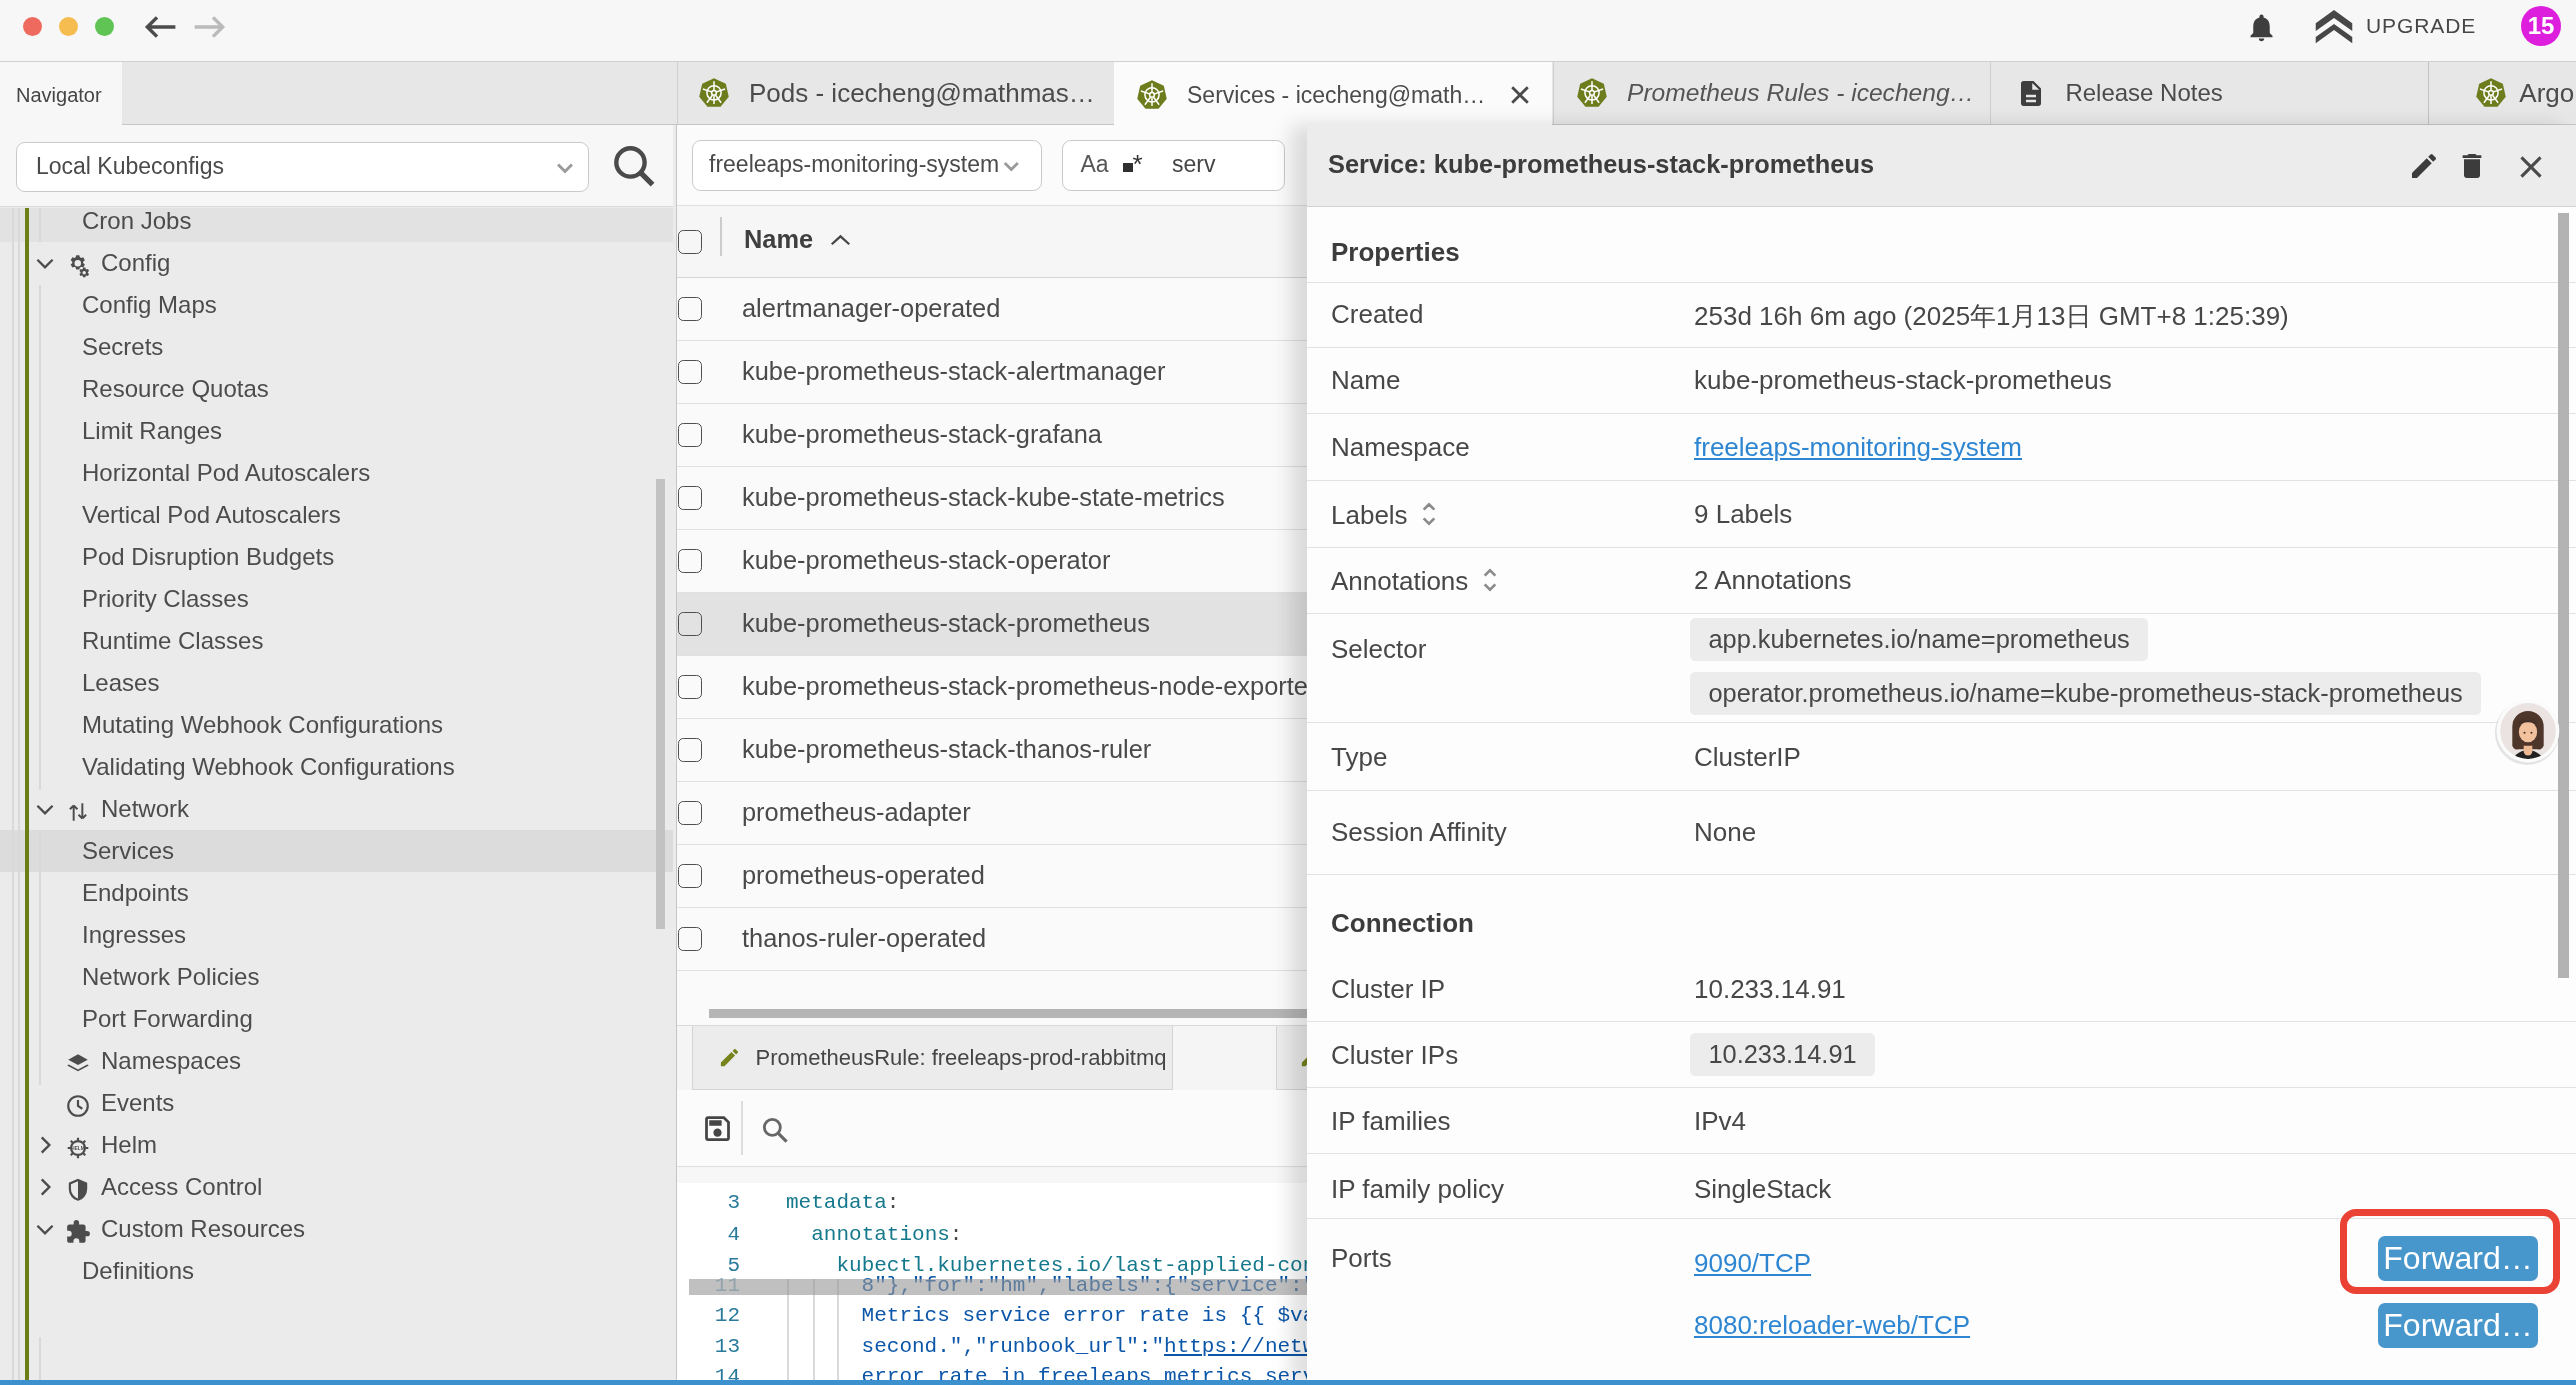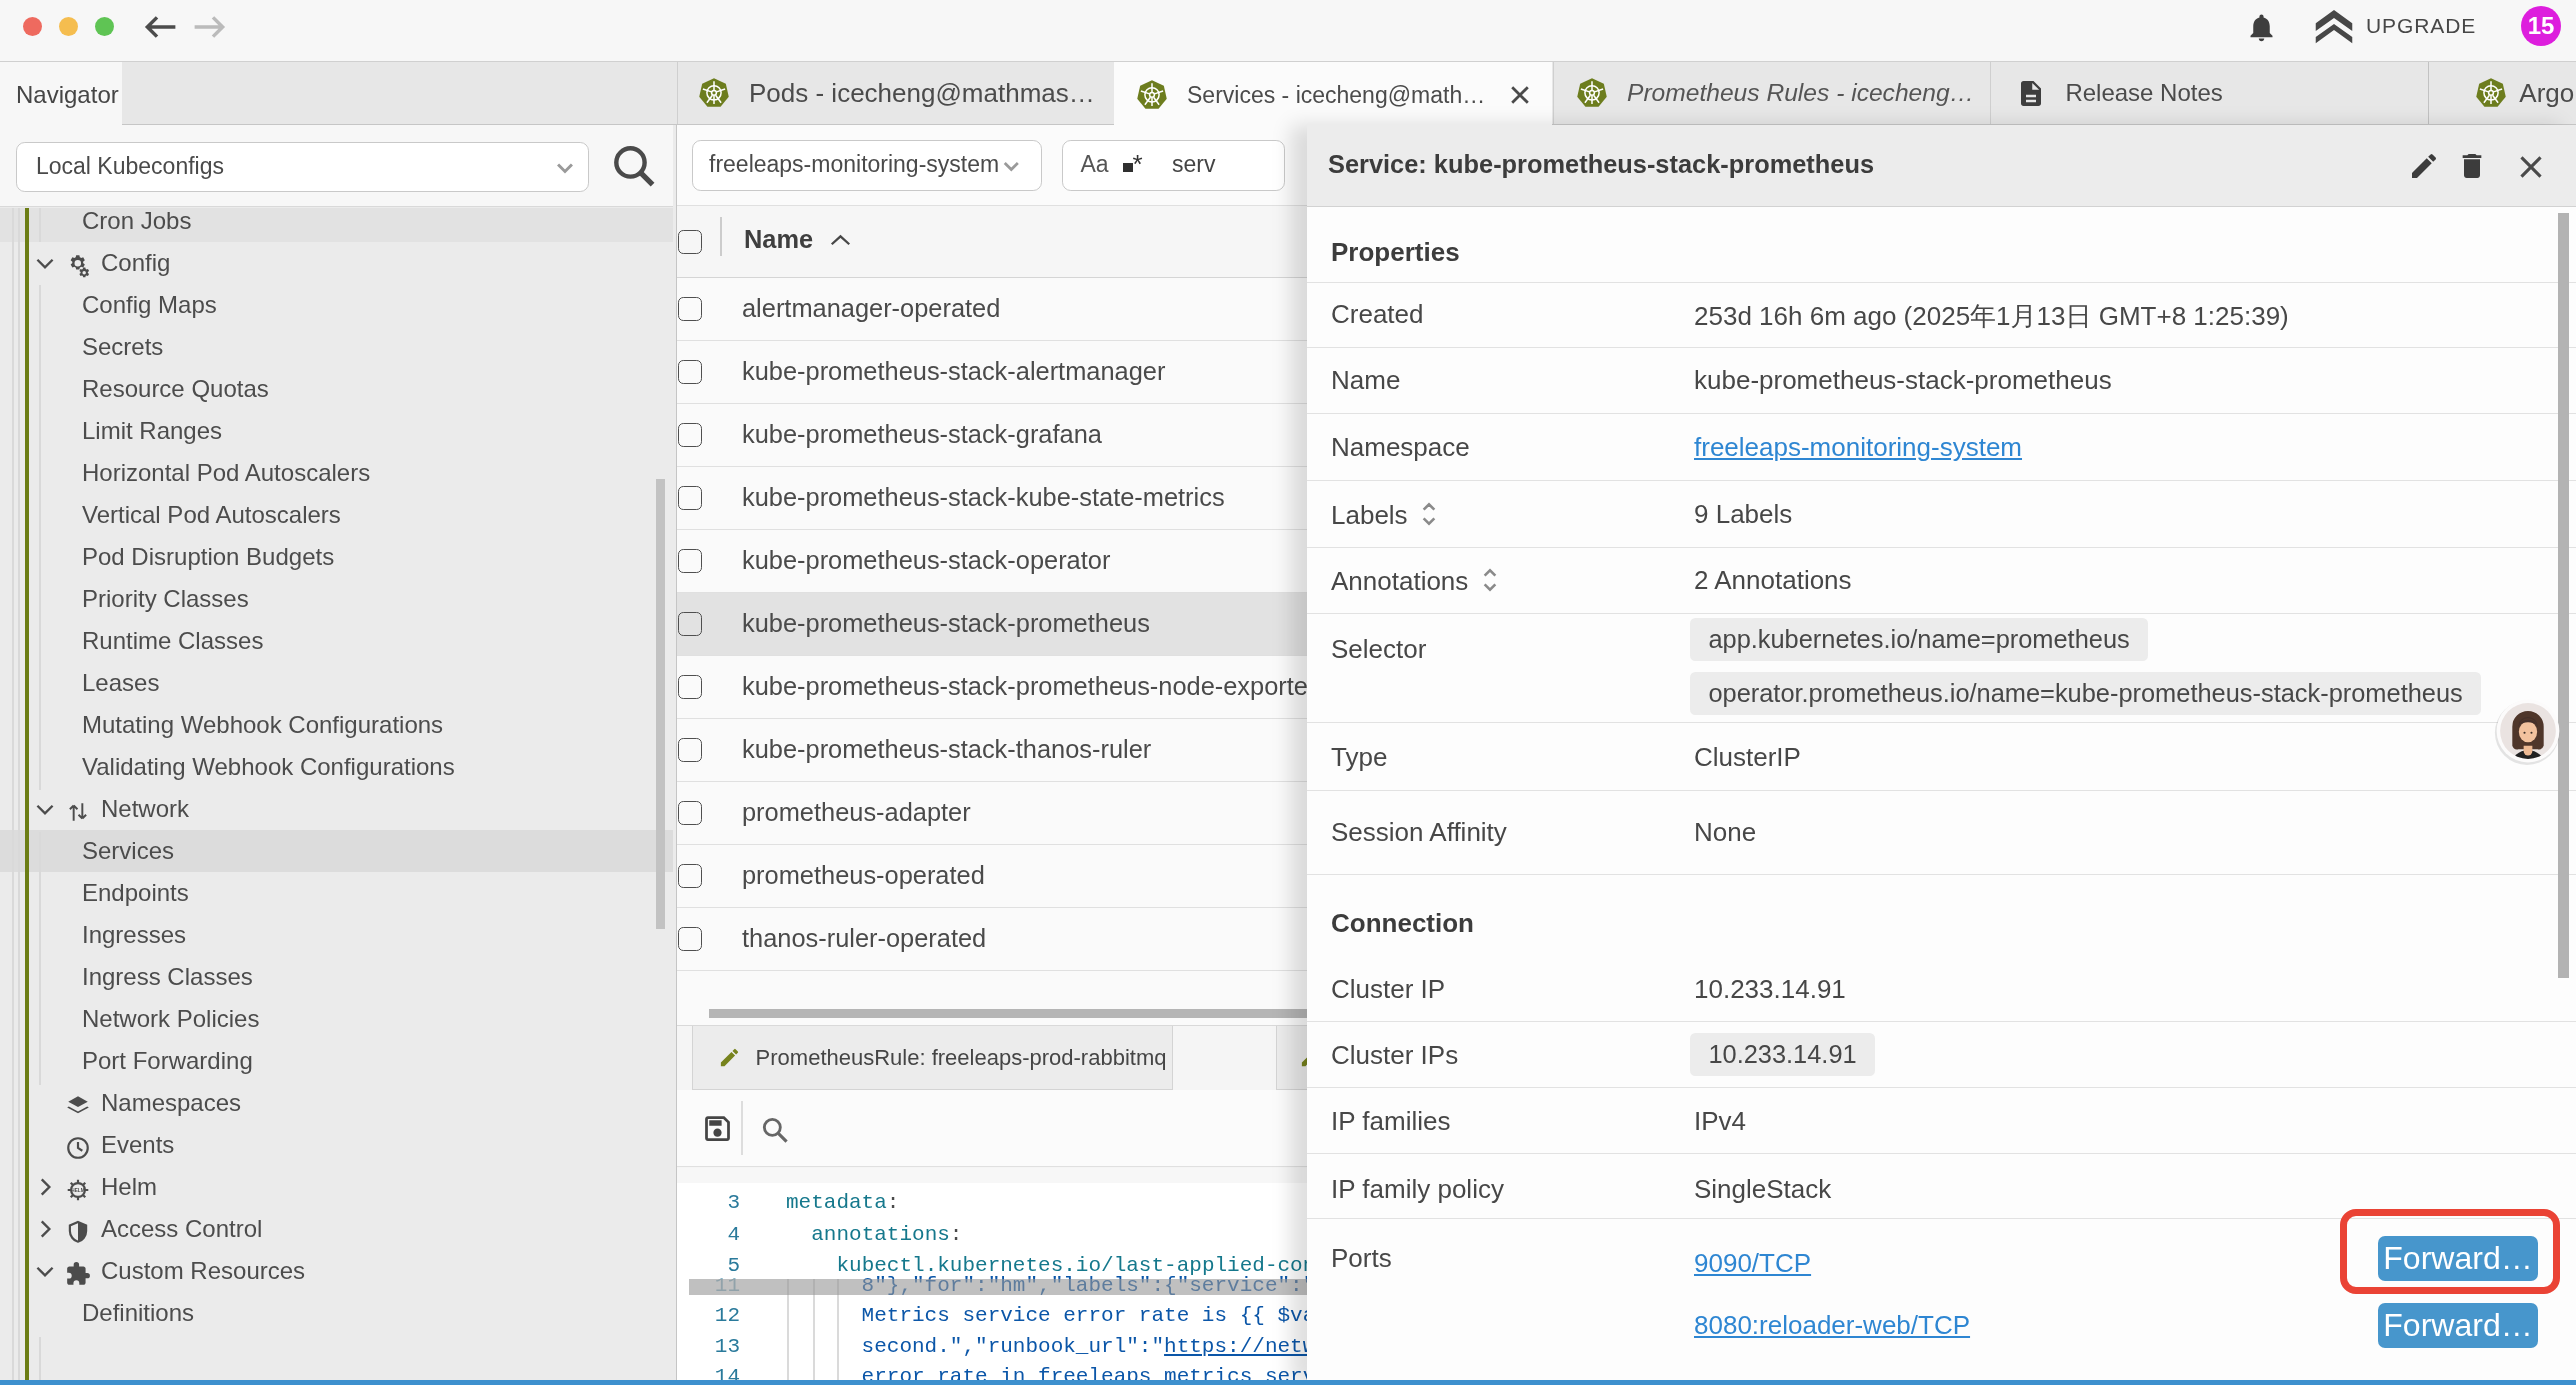--- a/index.html
+++ b/index.html
@@ -11,21 +11,21 @@
 #topbar { left:0; top:0; width:2576px; height:61px; background:#f7f7f7; }
 .tl { border-radius:50%; width:19px; height:19px; top:16.7px; }
 #tl-r { left:23px; background:#ee6a5f; }
 #tl-y { left:59px; background:#f5bd4f; }
 #tl-g { left:95px; background:#5fc454; }
 
 
 #tabbar { left:0; top:61px; width:2576px; height:64px; background:#e7e7e7; border-top:0.9px solid #d0d0d0; border-bottom:1.8px solid #c6c6c6; }
 .tab { position:absolute; top:0px; height:62px; display:flex; align-items:center; font-size:26px; color:#4b4b4b; white-space:nowrap; overflow:hidden; }
 .tab .k8s { flex:0 0 auto; flex-shrink:0; margin-right:19px; }
-#tab-nav { left:0; width:122px; background:#f7f7f7; height:66px; padding-left:16px; font-size:24px; color:#454545; }
+#tab-nav { left:0; width:122px; background:#f7f7f7; height:66px; padding-left:16px; font-size:20px; color:#454545; }
 #tab-pods { left:677px; width:438px; border-left:1.8px solid #cfcfcf; border-right:1.8px solid #cfcfcf; padding-left:20px; }
 #tab-svc { left:1114px; width:438px; background:#fbfbfb; height:66px; padding-left:22px; }
 #tab-prom { left:1553px; width:438px; border-left:1.8px solid #cfcfcf; border-right:1.8px solid #cfcfcf; padding-left:22px; font-style:italic; color:#555; font-size:24.6px; }
 #tab-rel { left:1991px; width:438px; border-right:1.8px solid #c2c2c2; padding-left:25.4px; font-size:24px; }
 #tab-argo { left:2430px; width:146px; padding-left:45px; }
 
 
 #sidebar { left:0; top:125px; width:677px; height:1260px; background:#ebebeb; border-right:1.8px solid #c5c5c5; }
 #side-toolbar { left:0; top:0px; width:673px; height:82px; background:#f7f7f7; border-bottom:0.9px solid #d9d9d9; }
 #kubesel { left:16px; top:16.7px; width:573px; height:50px; background:#fff; border:1.8px solid #c9c9c9; border-radius:8.8px; font-size:23px; color:#4a4a4a; line-height:46px; padding-left:19px; }
@@ -197,21 +197,20 @@
         <div class="trow child">Validating Webhook Configurations</div>
         <div class="trow group"><svg class="chev" width="26" height="26" viewBox="0 0 24 24">
             <path d="M5 9l7 7 7-7" stroke="#4c4c4c" stroke-width="2.2" fill="none"></path>
           </svg><span class="gicon"><svg width="26" height="26" viewBox="0 0 24 24">
               <path d="M8 20V6M8 6l-3.5 3.5M8 6l3.5 3.5" stroke="#4c4c4c" stroke-width="1.8" fill="none"></path>
               <path d="M16 4v14M16 18l-3.5-3.5M16 18l3.5-3.5" stroke="#4c4c4c" stroke-width="1.8" fill="none"></path>
             </svg></span>Network</div>
         <div class="trow child sel">Services</div>
         <div class="trow child">Endpoints</div>
         <div class="trow child">Ingresses</div>
-        <div class="trow child">Ingress Classes</div>
         <div class="trow child">Network Policies</div>
         <div class="trow child">Port Forwarding</div>
         <div class="trow group noexp"><span class="gicon"><svg width="26" height="26" viewBox="0 0 24 24">
               <path fill="#4c4c4c" d="M12 3l9 5-9 5-9-5 9-5z"></path>
               <path fill="#4c4c4c" d="M3.5 12.5L12 17l8.5-4.5 1.5.8-10 5.5-10-5.5 1.5-.8z"></path>
             </svg></span>Namespaces</div>
         <div class="trow group noexp"><span class="gicon"><svg width="26" height="26" viewBox="0 0 24 24">
               <circle cx="12" cy="12" r="9" stroke="#4c4c4c" stroke-width="2" fill="none"></circle>
               <path d="M12 6.5V12l4 2.5" stroke="#4c4c4c" stroke-width="2" fill="none"></path>
             </svg></span>Events</div>

